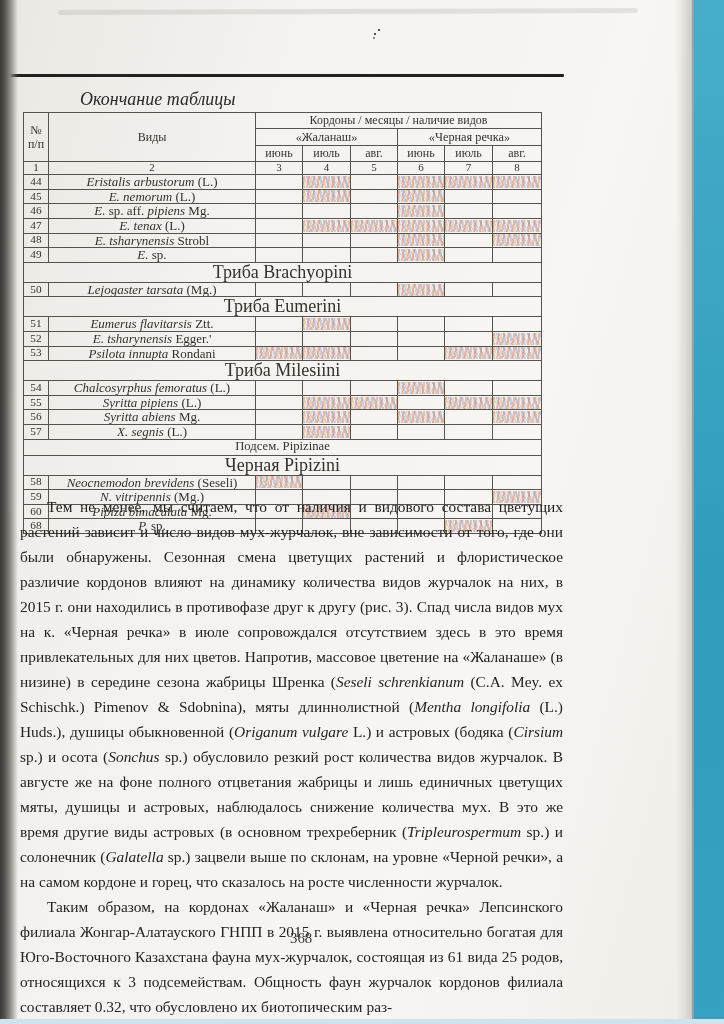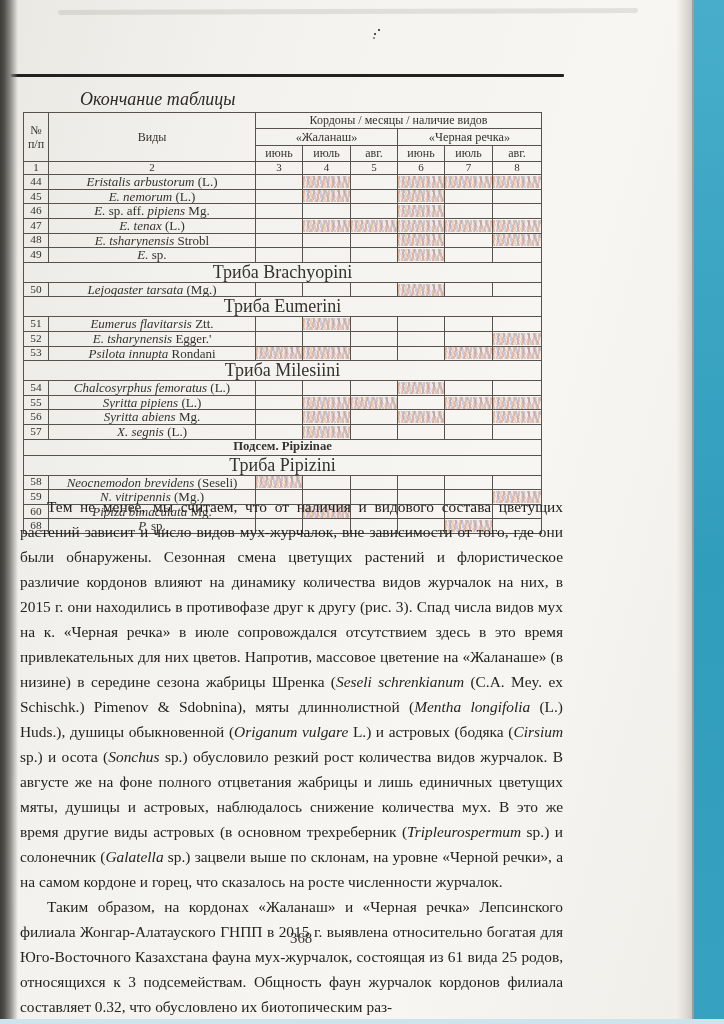--- a/index.html
+++ b/index.html
@@ -38,21 +38,21 @@
   tr.h-group th {height:15px; font-size:12px;}
   tr.h-stations th {height:16px; font-size:12.3px;}
   tr.h-months th {height:15px; font-size:12px;}
   tr.h-nums td {height:12px; font-size:11px;}
   th.hnum {font-size:11.2px; white-space:pre-line; line-height:1.2;}
   th.hspecies {font-size:12.6px;}
   tbody tr.species-row {height:14px;}
   td.cnum {text-align:left; padding-left:3px; font-size:11.3px;}
   td.cspecies {font-size:13px;}
   td.section-cell {height:13px; font-size:18px;}
-  td.section-cell.bold {height:15px; font-weight:bold; font-size:12.7px;}
+  td.section-cell.bold {height:15px; font-weight:normal; font-size:12.7px;}
   td.cmark {padding:0;}
   .mark {height:12px; width:100%; border-radius:1px;
     background-image:
       repeating-linear-gradient(100deg, rgba(225,120,95,.38) 0 2px, rgba(225,120,95,0) 2px 5px),
       repeating-linear-gradient(75deg,  rgba(110,165,220,.38) 0 2px, rgba(110,165,220,0) 2px 6px),
       repeating-linear-gradient(90deg,  rgba(240,185,90,.35) 0 2px, rgba(240,185,90,0) 2px 7px),
       repeating-linear-gradient(60deg,  rgba(215,130,185,.28) 0 1px, rgba(215,130,185,0) 1px 5px),
       linear-gradient(rgba(190,205,225,.28), rgba(235,215,200,.3));}
   em {font-style:italic;}
   
@@ -325,21 +325,21 @@
             </td>
             <td class="cmark"></td>
             <td class="cmark"></td>
             <td class="cmark"></td>
             <td class="cmark"></td>
           </tr>
           <tr>
             <td colspan="8" class="section-cell bold">Подсем. Pipizinae</td>
           </tr>
           <tr>
-            <td colspan="8" class="section-cell">Триба Pipizini</td>
+            <td colspan="8" class="section-cell">Черная Pipizini</td>
           </tr>
           <tr class="species-row">
             <td class="cnum">58</td>
             <td class="cspecies"><em>Neocnemodon brevidens</em><span> (Seseli)</span></td>
             <td class="cmark">
               <div class="mark"></div>
             </td>
             <td class="cmark"></td>
             <td class="cmark"></td>
             <td class="cmark"></td>

